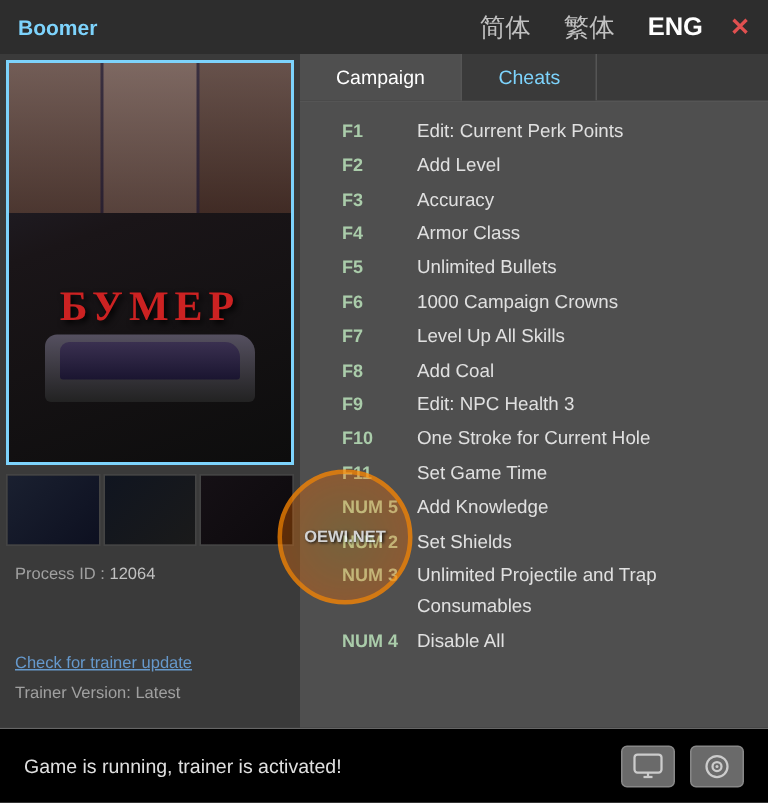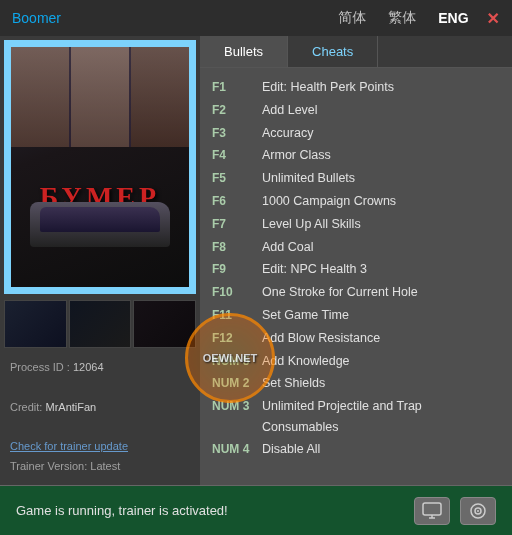--- a/index.html
+++ b/index.html
@@ -20,32 +20,32 @@
       background: #2d2d2d;
       height: 36px;
       padding: 0 12px;
     }
     .title-bar-left {
       display: flex;
       align-items: center;
       gap: 8px;
     }
     .title-text {
-      color: #0ea5e9;
+      color: #7dd3fc;
       font-size: 14px;
-      font-weight: normal;
+      font-weight: bold;
     }
     .title-bar-right {
       display: flex;
       align-items: center;
       gap: 14px;
     }
     .lang-btn {
       color: #c0c0c0;
-      font-size: 14px;
+      font-size: 17px;
       cursor: pointer;
       padding: 2px 4px;
     }
     .lang-btn.active {
       color: #ffffff;
       font-weight: bold;
     }
     .close-btn {
       color: #e05050;
       font-size: 16px;
@@ -70,21 +70,21 @@
       flex-shrink: 0;
     }
 
     .game-image {
       width: 192px;
       height: 270px;
       margin: 4px;
       background: #1a1a1a;
       position: relative;
       overflow: hidden;
-      border: 7px solid #7dd3fc;
+      border: 2px solid #7dd3fc;
     }
 
     
     .game-cover-bg {
       width: 100%;
       height: 100%;
       background: linear-gradient(160deg, #2a2a3a 0%, #1a1518 40%, #0d0d0d 100%);
       position: relative;
       display: flex;
       flex-direction: column;
@@ -192,21 +192,21 @@
       cursor: pointer;
       background: #3a3a3a;
       border-right: 1px solid #555;
     }
     .tab.active {
       background: #4f4f4f;
       color: #ffffff;
     }
 
     .hotkeys-list {
-      padding: 8px 12px;
+      padding: 8px 28px;
       overflow-y: auto;
       flex: 1;
     }
     .hotkey-item {
       display: flex;
       align-items: baseline;
       padding: 1px 0;
       font-size: 12.5px;
       color: #e0e0e0;
       line-height: 1.65;
@@ -217,21 +217,21 @@
       font-weight: bold;
       font-size: 12px;
     }
     .hotkey-action {
       color: #e0e0e0;
     }
 
     
     .status-bar {
       height: 50px;
-      background: #14532d;
+      background: #000000;
       display: flex;
       align-items: center;
       justify-content: space-between;
       padding: 0 16px;
       border-top: 1px solid #666;
     }
     .status-text {
       color: #e0e0e0;
       font-size: 13px;
     }
@@ -315,43 +315,39 @@
       <div class="thumbnail"></div>
       <div class="thumbnail"></div>
       <div class="thumbnail"></div>
     </div>
     <div class="info-area">
       <div>
         <span class="process-label">Process ID :</span>
         <span class="process-value">12064</span>
       </div>
       <br>
-      <div>
-        <span class="credit-label">Credit:</span>
-        <span class="credit-value">MrAntiFan</span>
-      </div>
       <br>
       <div>
         <a class="update-link">Check for trainer update</a>
       </div>
       <div>
         <span class="version-label">Trainer Version: Latest</span>
       </div>
     </div>
   </div>
 
   <div class="right-panel">
     <div class="tabs">
-      <div class="tab active">Bullets</div>
+      <div class="tab active">Campaign</div>
       <div class="tab">Cheats</div>
     </div>
     <div class="hotkeys-list">
     <div class="hotkey-item">
           <span class="hotkey-key">F1</span>
-          <span class="hotkey-action">  Edit: Health Perk Points</span>
+          <span class="hotkey-action">  Edit: Current Perk Points</span>
         </div>
         <div class="hotkey-item">
           <span class="hotkey-key">F2</span>
           <span class="hotkey-action">  Add Level</span>
         </div>
         <div class="hotkey-item">
           <span class="hotkey-key">F3</span>
           <span class="hotkey-action">  Accuracy</span>
         </div>
         <div class="hotkey-item">
@@ -378,24 +374,20 @@
           <span class="hotkey-key">F9</span>
           <span class="hotkey-action">  Edit: NPC Health 3</span>
         </div>
         <div class="hotkey-item">
           <span class="hotkey-key">F10</span>
           <span class="hotkey-action">  One Stroke for Current Hole</span>
         </div>
         <div class="hotkey-item">
           <span class="hotkey-key">F11</span>
           <span class="hotkey-action">  Set Game Time</span>
-        </div>
-        <div class="hotkey-item">
-          <span class="hotkey-key">F12</span>
-          <span class="hotkey-action">  Add Blow Resistance</span>
         </div>
         <div class="hotkey-item">
           <span class="hotkey-key">NUM 5</span>
           <span class="hotkey-action">  Add Knowledge</span>
         </div>
         <div class="hotkey-item">
           <span class="hotkey-key">NUM 2</span>
           <span class="hotkey-action">  Set Shields</span>
         </div>
         <div class="hotkey-item">

